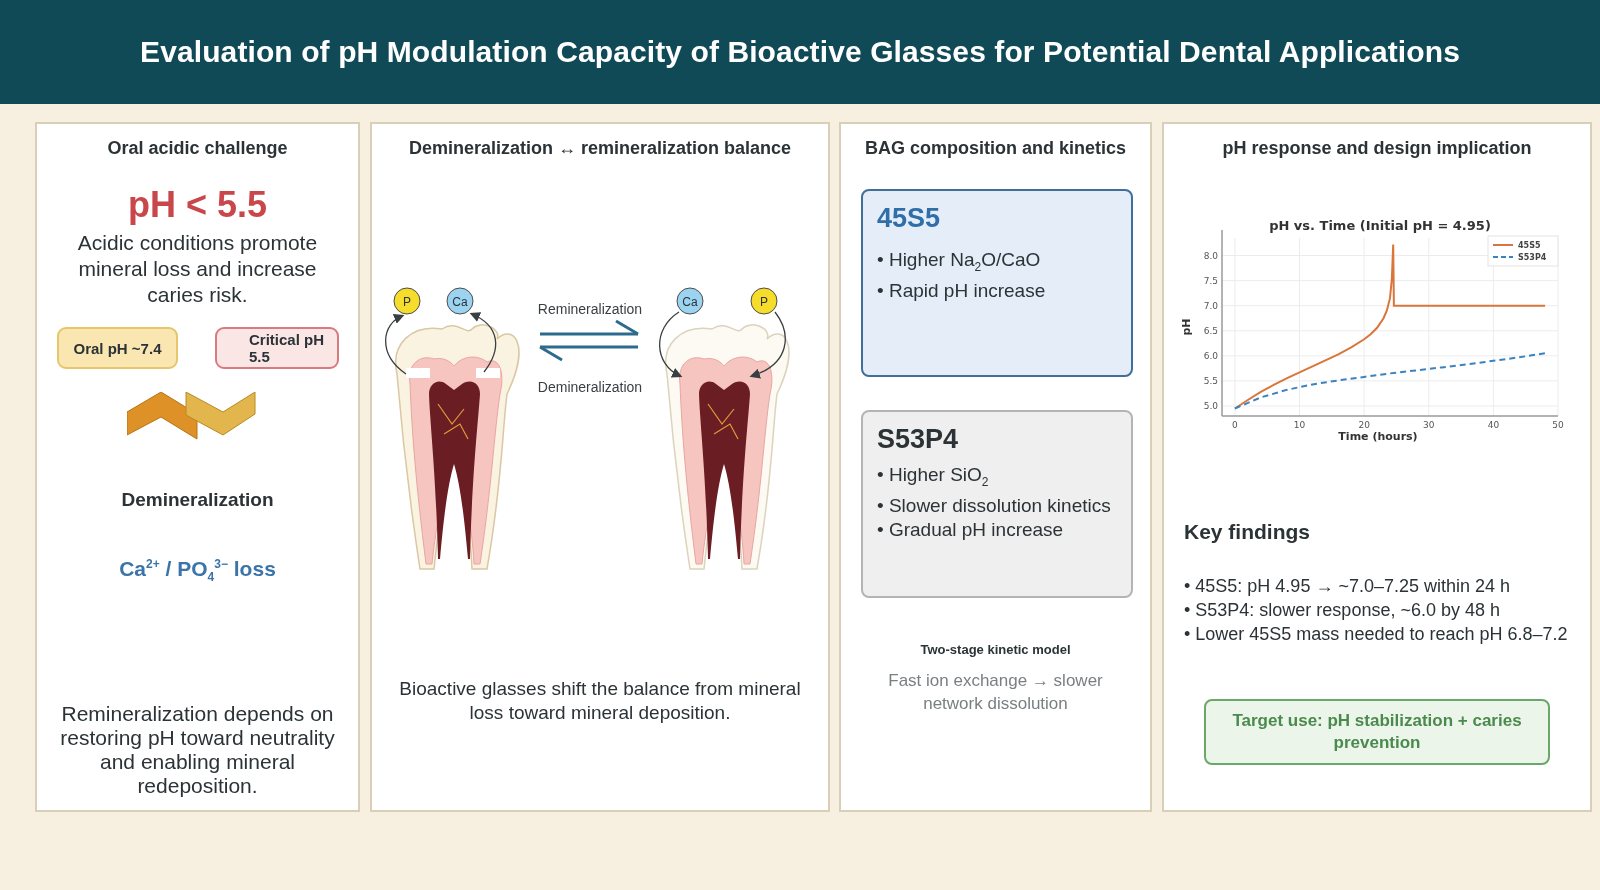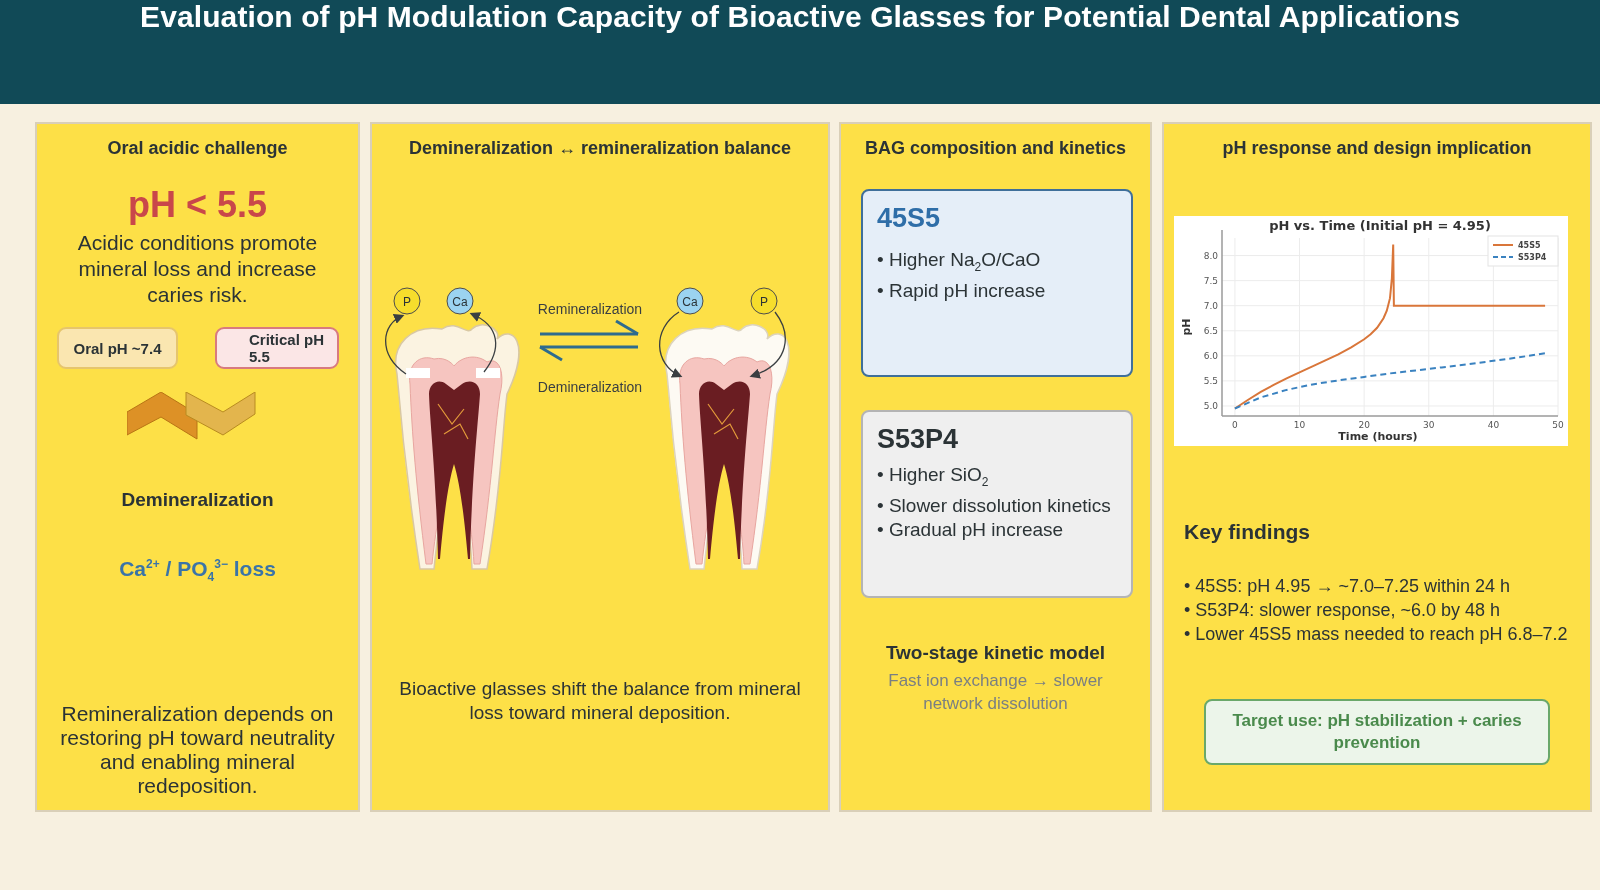--- a/index.html
+++ b/index.html
@@ -1,20 +1,20 @@
 <!DOCTYPE html>
 <html><head>
 <meta charset="utf-8">
 <style>
   * { box-sizing: border-box; margin: 0; padding: 0; }
   html, body { width: 1600px; height: 890px; overflow: hidden; }
   body { background: #f7f0e0; font-family: "Liberation Sans", sans-serif; color: #2b3336; position: relative; }
-  .header { position: absolute; left: 0; top: 0; width: 1600px; height: 104px; background: #114a57; display: flex; justify-content: center; }
+  .header { position: absolute; left: 0; top: 0; width: 1600px; height: 104px; background: #114a57; display: flex; align-items: center; justify-content: center; }
   .header h1 { color: #ffffff; font-size: 30px; font-weight: bold; letter-spacing: 0.1px; }
-  .panel { position: absolute; top: 122px; height: 690px; background: #fde047; border: 2px solid #d9cfb8; }
+  .panel { position: absolute; top: 122px; height: 690px; background: #ffffff; border: 2px solid #d9cfb8; }
   .panel-title { position: absolute; top: 14px; left: 0; right: 0; text-align: center; font-size: 18px; font-weight: bold; color: #2b3336; }
   #p1 { left: 35px; width: 325px; }
   #p2 { left: 370px; width: 460px; }
   #p3 { left: 839px; width: 313px; padding-left: 38px; }
   #p4 { left: 1162px; width: 430px; }
   .abs { position: absolute; }
   .center { text-align: center; }
   .ph-big { top: 60px; left: 0; right: 0; font-size: 36px; font-weight: bold; color: #c9474a; }
   .p1-desc { top: 106px; left: 20px; right: 20px; font-size: 21px; line-height: 26px; color: #2b3336; }
   .pill { top: 203px; height: 42px; border-radius: 9px; font-size: 15px; font-weight: bold; display: flex; align-items: center; justify-content: center; color: #2b3336; }
@@ -29,21 +29,21 @@
   .eq-label { font-size: 14px; color: #3a3f42; }
   .p2-foot { top: 553px; left: 10px; right: 10px; font-size: 19px; line-height: 24px; color: #2b3336; }
   .bag-card { left: 20px; width: 272px; border-radius: 8px; padding: 12px 14px; }
   .card-45 { top: 65px; height: 188px; background: #e5eef8; border: 2px solid #3f6f9a; }
   .card-s53 { top: 286px; height: 188px; background: #efefef; border: 2px solid #b4b4b4; }
   .card-title { font-size: 27px; font-weight: bold; margin-bottom: 14px; }
   .card-45 .card-title { color: #2f6ea8; }
   .card-s53 .card-title { color: #2b3336; margin-bottom: 8px; }
   .card-item { font-size: 19px; line-height: 24px; color: #2b3336; }
   .card-item sub, .card-item sup { font-size: 12px; }
-  .two-stage { top: 518px; left: 0; right: 0; font-size: 19px; font-weight: bold; color: #2b3336; }
+  .two-stage { top: 518px; left: 0; right: 0; font-size: 13px; font-weight: bold; color: #2b3336; }
   .two-stage-sub { top: 545px; left: 20px; right: 20px; font-size: 17px; line-height: 23px; color: #7a7f82; }
   .chart-box { top: 92px; left: 10px; width: 394px; height: 230px; background: #ffffff; }
   .kf-title { top: 396px; left: 20px; font-size: 21px; font-weight: bold; color: #2b3336; }
   .kf-list { top: 450px; left: 20px; right: 8px; font-size: 18px; line-height: 24px; color: #2b3336; }
   .target-box { top: 575px; left: 40px; width: 346px; height: 66px; background: #ecf5ea; border: 2px solid #6aa86a; border-radius: 8px; display: flex; align-items: center; justify-content: center; text-align: center; font-size: 17px; font-weight: bold; color: #4a8a4c; line-height: 22px; padding: 1px 10px; }
 </style>
 </head>
 <body>
 
 <div class="header">

